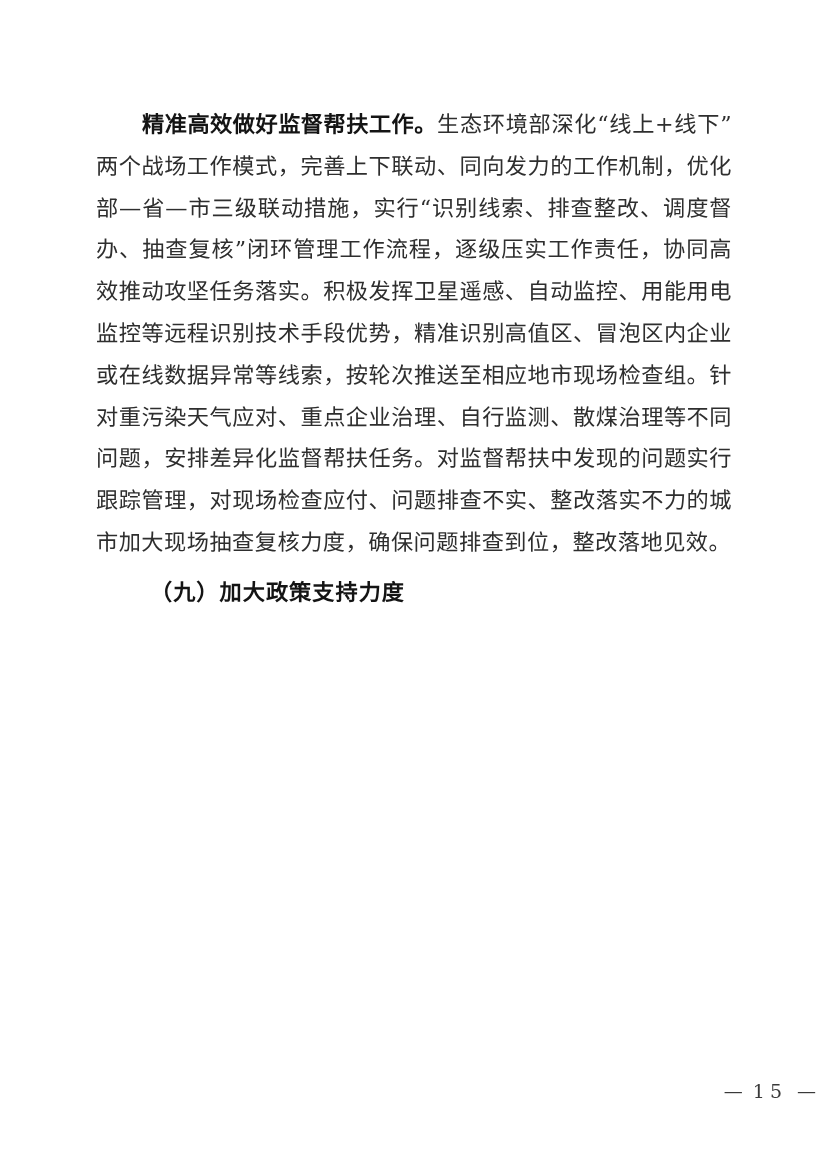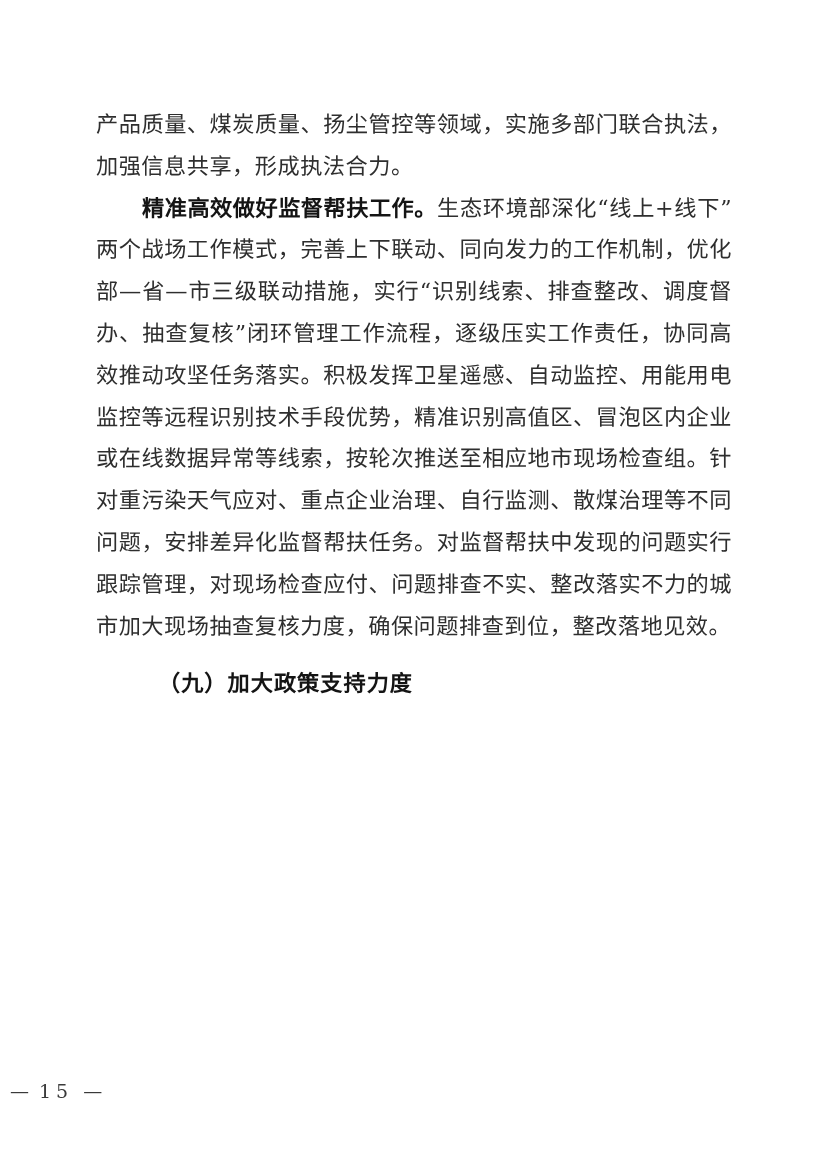--- a/index.html
+++ b/index.html
@@ -49,54 +49,53 @@
   
   .lead {
     font-family: "DejaVu Sans", "Liberation Sans", sans-serif;
     font-weight: bold;
     color: #141414;
     letter-spacing: 0.3px;
   }
 
   
   .heading {
-    margin: 16px;
+    margin: 8px;
     font-family: "DejaVu Serif", "Liberation Serif", serif;
     font-weight: bold;
     font-size: 22.2px;
     line-height: 41.8px;
     color: #141414;
     text-indent: 46px;
     letter-spacing: 1px;
   }
 
   .page-number {
     position: absolute;
     left: 0;
     right: 0;
     top: 1080px;
-    text-align: left;
+    text-align: right;
     font-family: "DejaVu Serif", "Liberation Serif", serif;
     font-size: 19px;
     color: #3a3a3a;
     letter-spacing: 5px;
   }
   .page-number .pn-dash {
     letter-spacing: 0;
     padding: 0 10px;
   }
 </style>
 </head>
 <body>
 
 <div class="page">
 
   <div class="text-block">
 
-    <p class="para"><span>产品质量、煤炭质量、扬尘管控等领域，实施多部门联合执法，加强信息共享，形成执法合力。</span></p>
 
     <p class="para indent"><span class="lead">精准高效做好监督帮扶工作。</span><span>生态环境部深化“线上+线下”两个战场工作模式，完善上下联动、同向发力的工作机制，优化部—省—市三级联动措施，实行“识别线索、排查整改、调度督办、抽查复核”闭环管理工作流程，逐级压实工作责任，协同高效推动攻坚任务落实。积极发挥卫星遥感、自动监控、用能用电监控等远程识别技术手段优势，精准识别高值区、冒泡区内企业或在线数据异常等线索，按轮次推送至相应地市现场检查组。针对重污染天气应对、重点企业治理、自行监测、散煤治理等不同问题，安排差异化监督帮扶任务。对监督帮扶中发现的问题实行跟踪管理，对现场检查应付、问题排查不实、整改落实不力的城市加大现场抽查复核力度，确保问题排查到位，整改落地见效。</span></p>
 
     <h2 class="heading">（九）加大政策支持力度</h2>
 
 
 
   </div>
 
   <div class="page-number"><span class="pn-dash">—</span><span>15</span><span class="pn-dash">—</span></div>

